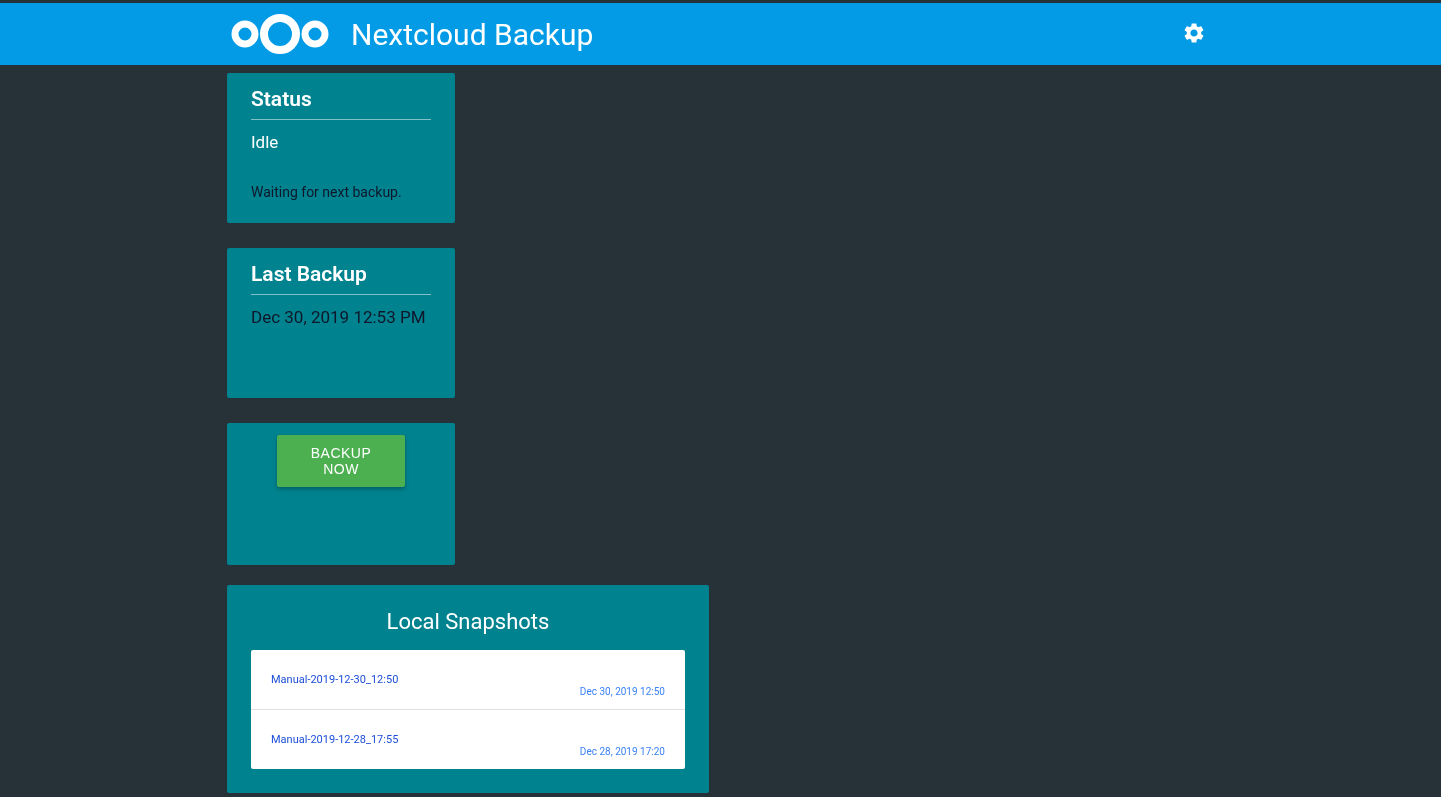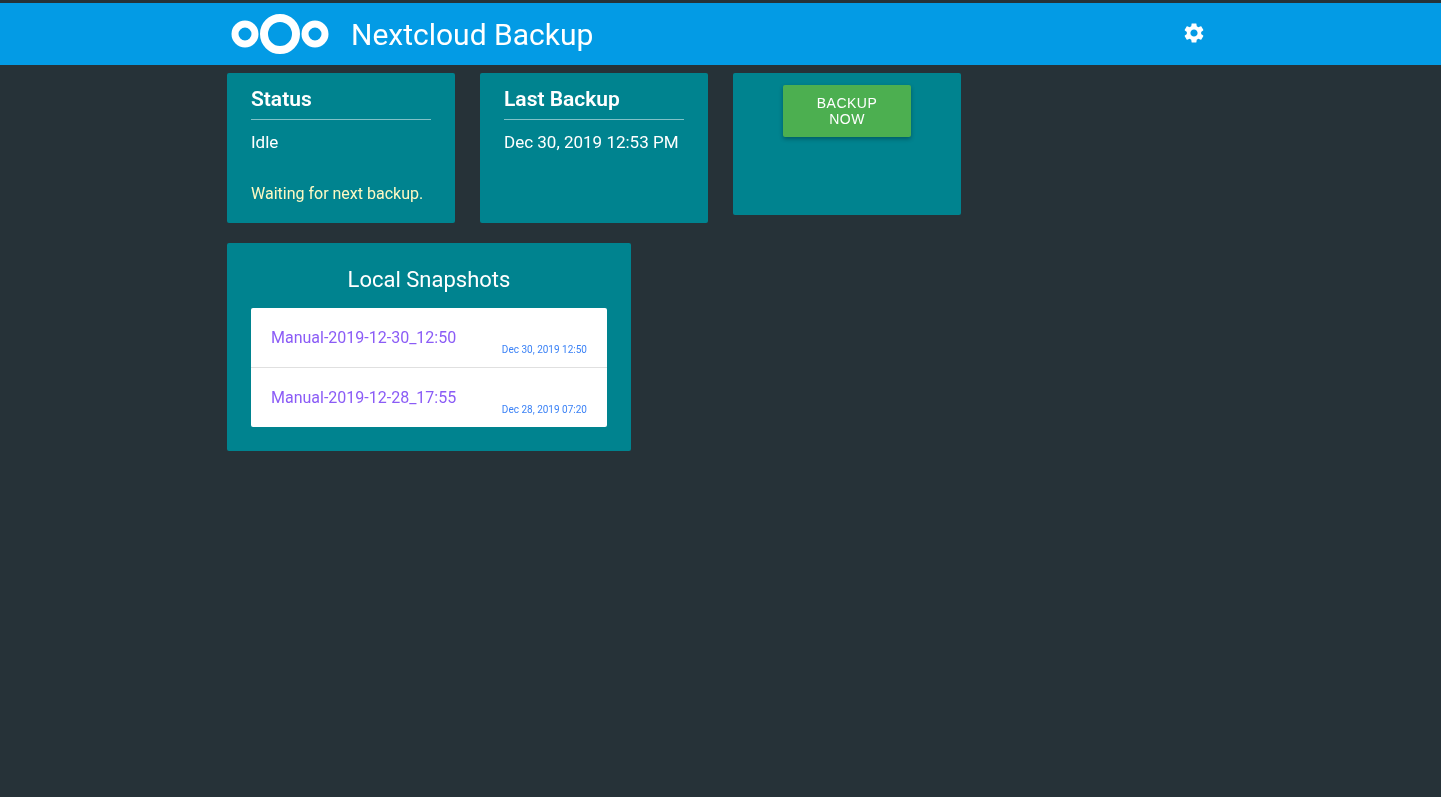--- a/index.html
+++ b/index.html
@@ -51,20 +51,21 @@
       align-items: center;
       justify-content: center;
     }
     .content {
       padding: 8px 227px;
     }
     .cards-row {
       display: flex;
       gap: 25px;
       margin-bottom: 20px;
+      flex-direction: column;
     }
     .card {
       background: #00838f;
       width: 228px;
       height: 150px;
       padding: 14px 24px;
       border-radius: 2px;
     }
     .card-title {
       font-size: 21px;
@@ -73,27 +74,27 @@
       padding-bottom: 8px;
       border-bottom: 1px solid rgba(255,255,255,0.5);
       margin-bottom: 12px;
     }
     .card-status {
       font-size: 17px;
       color: #fff;
       margin-bottom: 16px;
     }
     .card-subtext {
-      font-size: 16px;
-      color: #fef9c3;
+      font-size: 14px;
+      color: #0f172a;
       margin-top: 32px;
     }
     .card-value {
       font-size: 17px;
-      color: #ffffff;
+      color: #0f172a;
     }
     .card-action {
       background: #00838f;
       width: 228px;
       height: 142px;
       padding: 12px 50px;
       border-radius: 2px;
     }
     .backup-btn {
       background: #4caf50;
@@ -102,21 +103,21 @@
       padding: 10px 18px;
       font-size: 14px;
       font-weight: 500;
       letter-spacing: 0.5px;
       border-radius: 2px;
       cursor: pointer;
       box-shadow: 0 2px 4px rgba(0,0,0,0.3);
     }
     .snapshots-card {
       background: #00838f;
-      width: 404px;
+      width: 482px;
       border-radius: 2px;
       padding: 24px;
     }
     .snapshots-title {
       font-size: 22px;
       font-weight: 400;
       color: #fff;
       text-align: center;
       margin-bottom: 16px;
     }
@@ -129,22 +130,22 @@
       justify-content: space-between;
       align-items: center;
       padding: 12px 20px;
       border-bottom: 1px solid #e0e0e0;
       cursor: pointer;
     }
     .snapshot-row:last-child {
       border-bottom: none;
     }
     .snapshot-name {
-      color: #8b5cf6;
-      font-size: 16px;
+      color: #1d4ed8;
+      font-size: 11px;
     }
     .snapshot-date {
       color: #3b82f6;
       font-size: 10px;
       margin-top: 24px;
     }
   </style>
 </head>
 <body>
 
@@ -193,18 +194,18 @@
 
   <div class="snapshots-card">
     <div class="snapshots-title">Local Snapshots</div>
     <div class="snapshots-list">
       <div class="snapshot-row">
         <span class="snapshot-name">Manual-2019-12-30_12:50</span>
         <span class="snapshot-date">Dec 30, 2019 12:50</span>
       </div>
       <div class="snapshot-row">
         <span class="snapshot-name">Manual-2019-12-28_17:55</span>
-        <span class="snapshot-date">Dec 28, 2019 07:20</span>
+        <span class="snapshot-date">Dec 28, 2019 17:20</span>
       </div>
     </div>
   </div>
 
 </div>
 
 </body></html>

